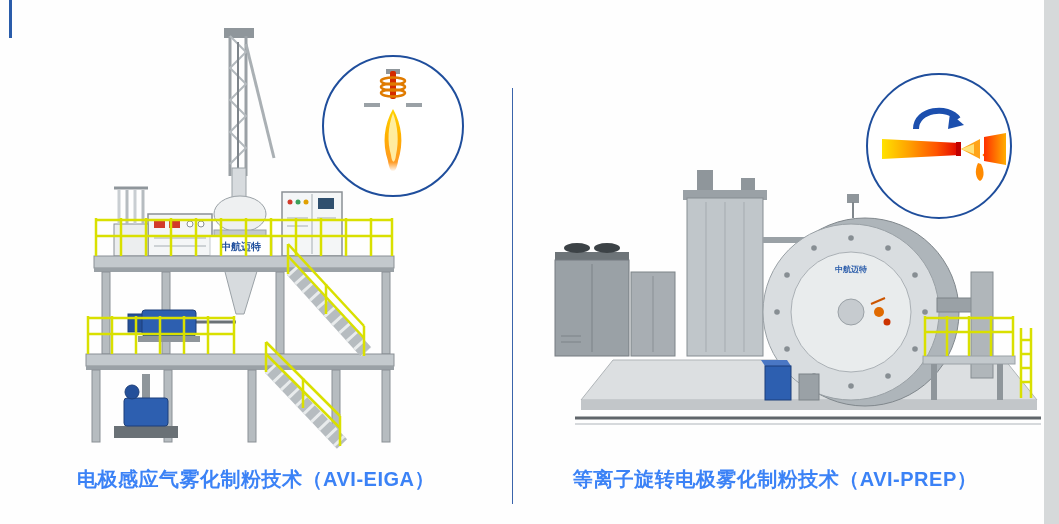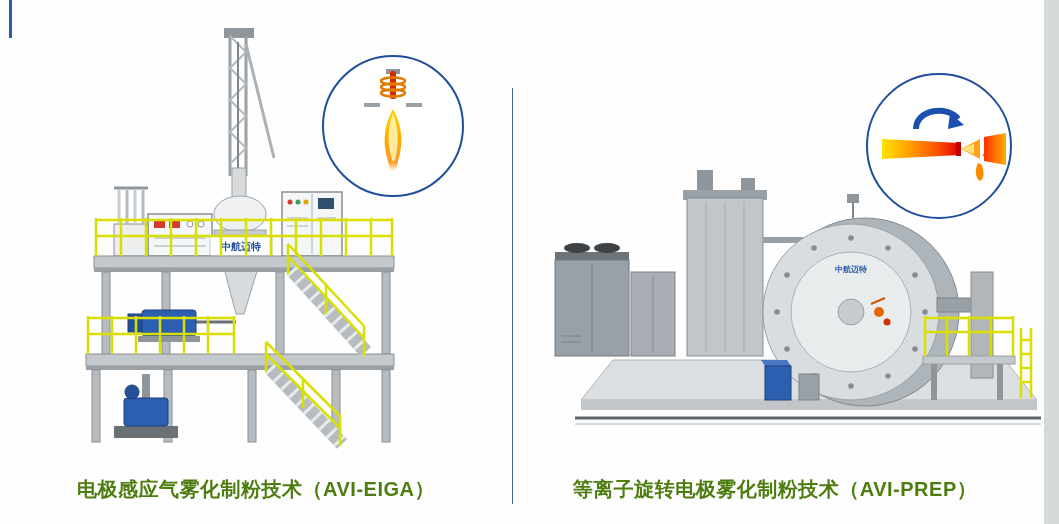--- a/index.html
+++ b/index.html
@@ -4,21 +4,21 @@
 <style>
   html,body{margin:0;padding:0;background:#ffffff;}
   .stage{position:relative;width:1059px;height:524px;background:#fefefe;overflow:hidden;
          font-family:"Liberation Sans","DejaVu Sans",sans-serif;}
   .accent-tick{position:absolute;left:9px;top:0;width:3px;height:38px;background:#2a5caa;}
   .side-band{position:absolute;right:0;top:0;width:15px;height:100%;background:#d6d9da;}
   .divider{position:absolute;left:512px;top:88px;width:1px;height:416px;background:#3a64ab;}
   .machine{position:absolute;}
   .inset{position:absolute;border-radius:50%;background:#ffffff;border:2px solid #1f4e9c;
          box-sizing:border-box;overflow:hidden;}
-  .caption{position:absolute;top:476px;font-size:20px;font-weight:600;color:#4d7c0f;
+  .caption{position:absolute;top:466px;font-size:20px;font-weight:600;color:#3b82f6;
            text-align:center;letter-spacing:0.5px;white-space:nowrap;}
   svg{display:block;}
 </style>
 </head>
 <body>
 
 <div class="stage">
 
   <div class="accent-tick"></div>
   <div class="side-band"></div>

